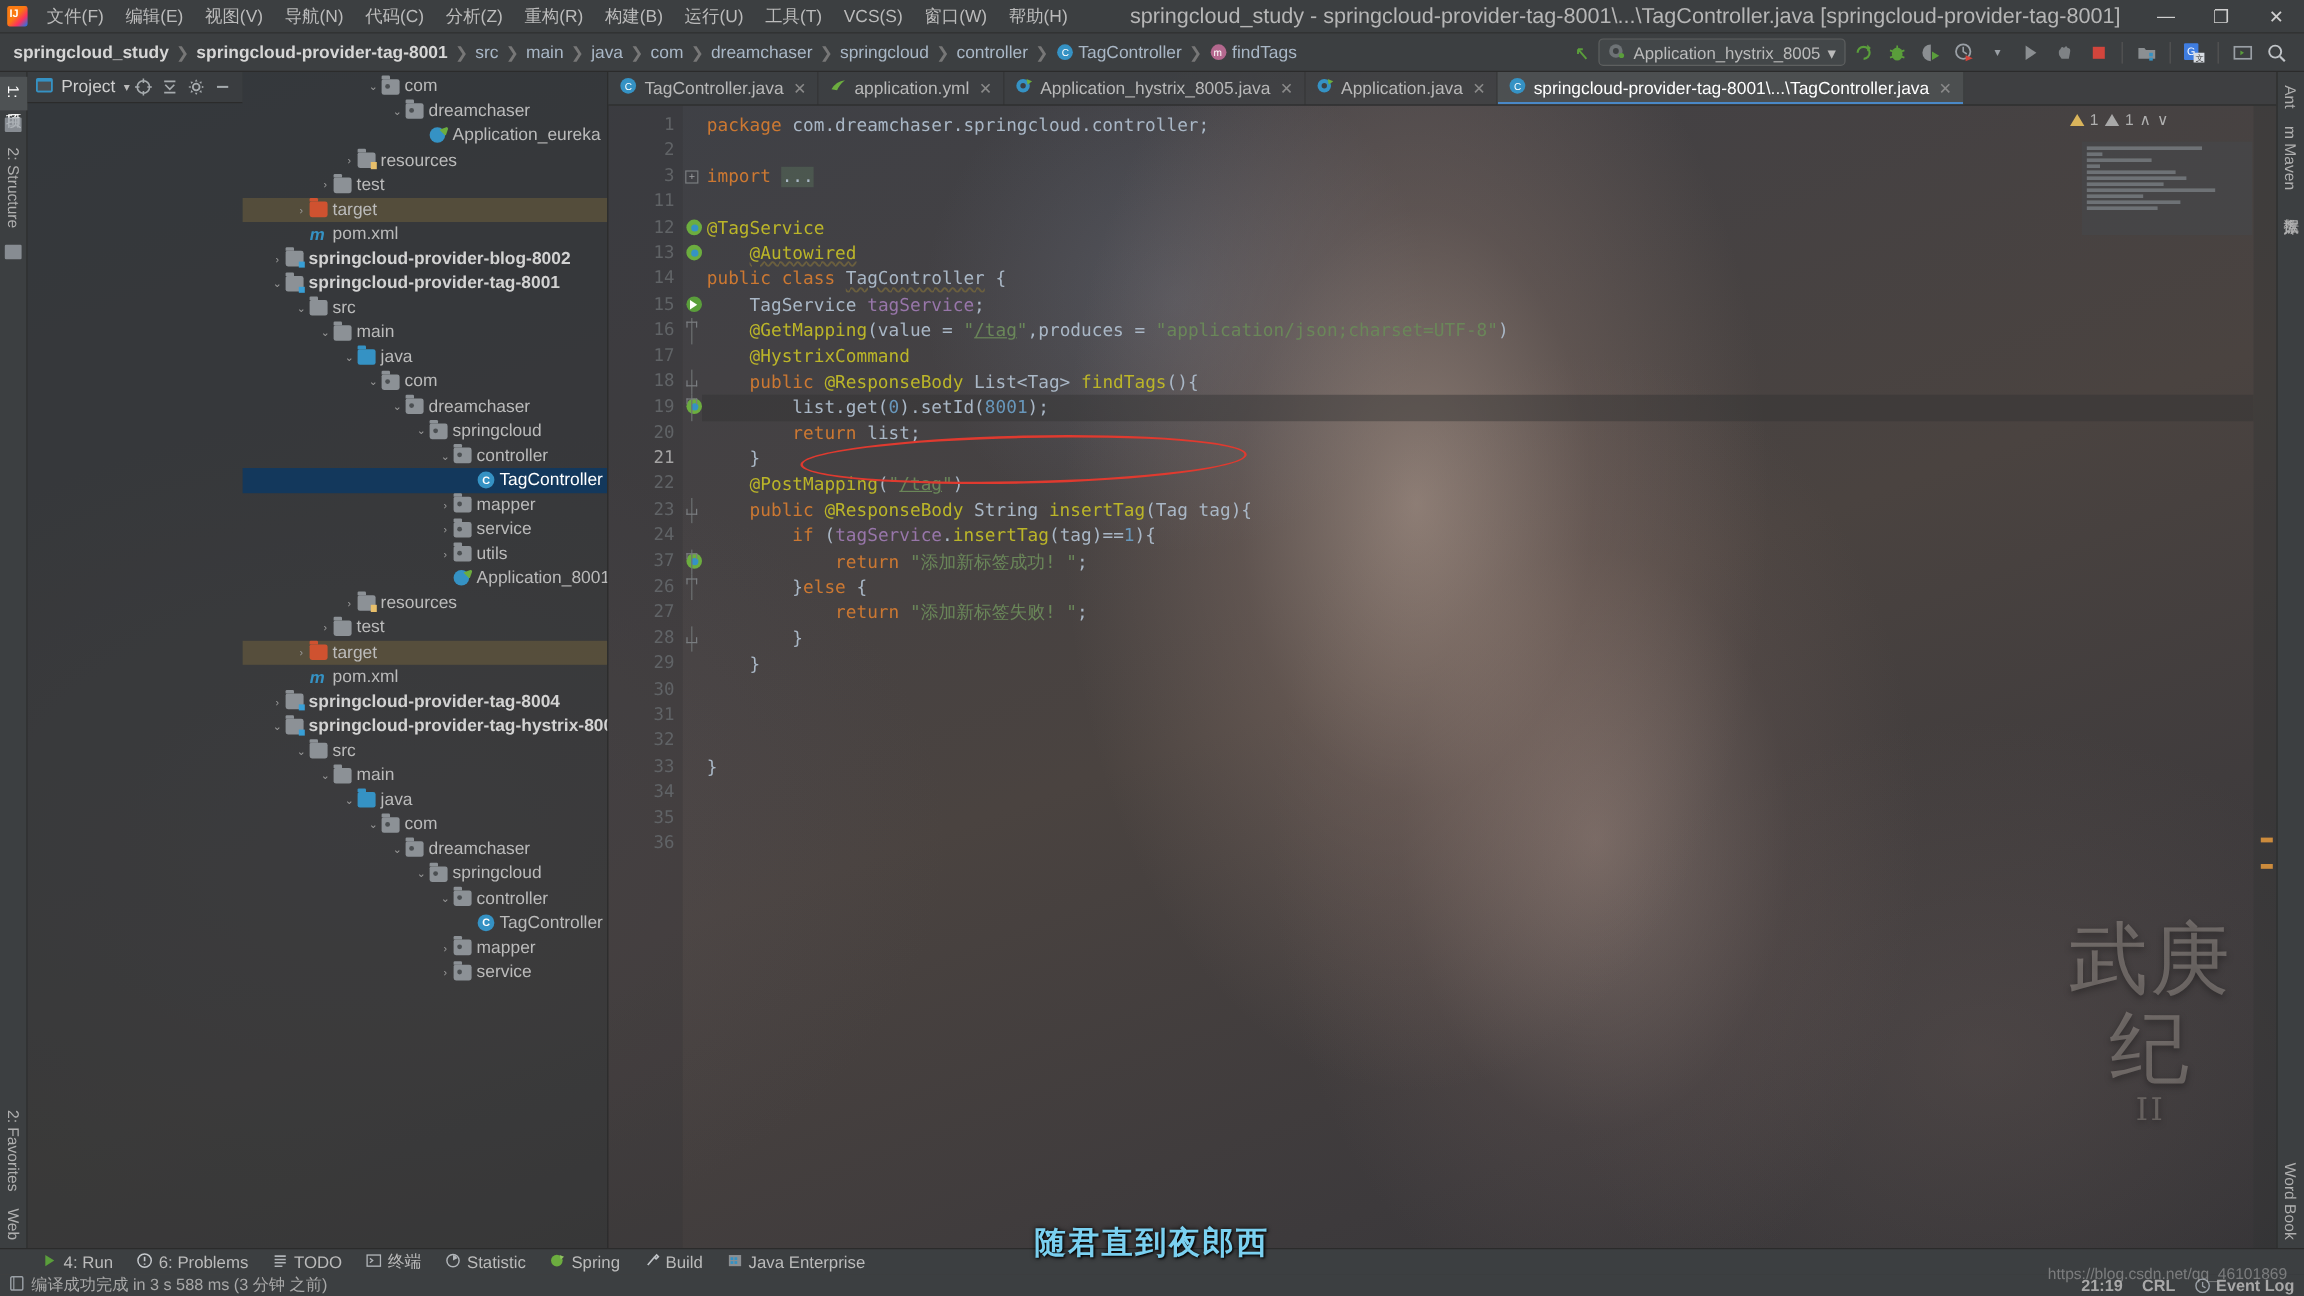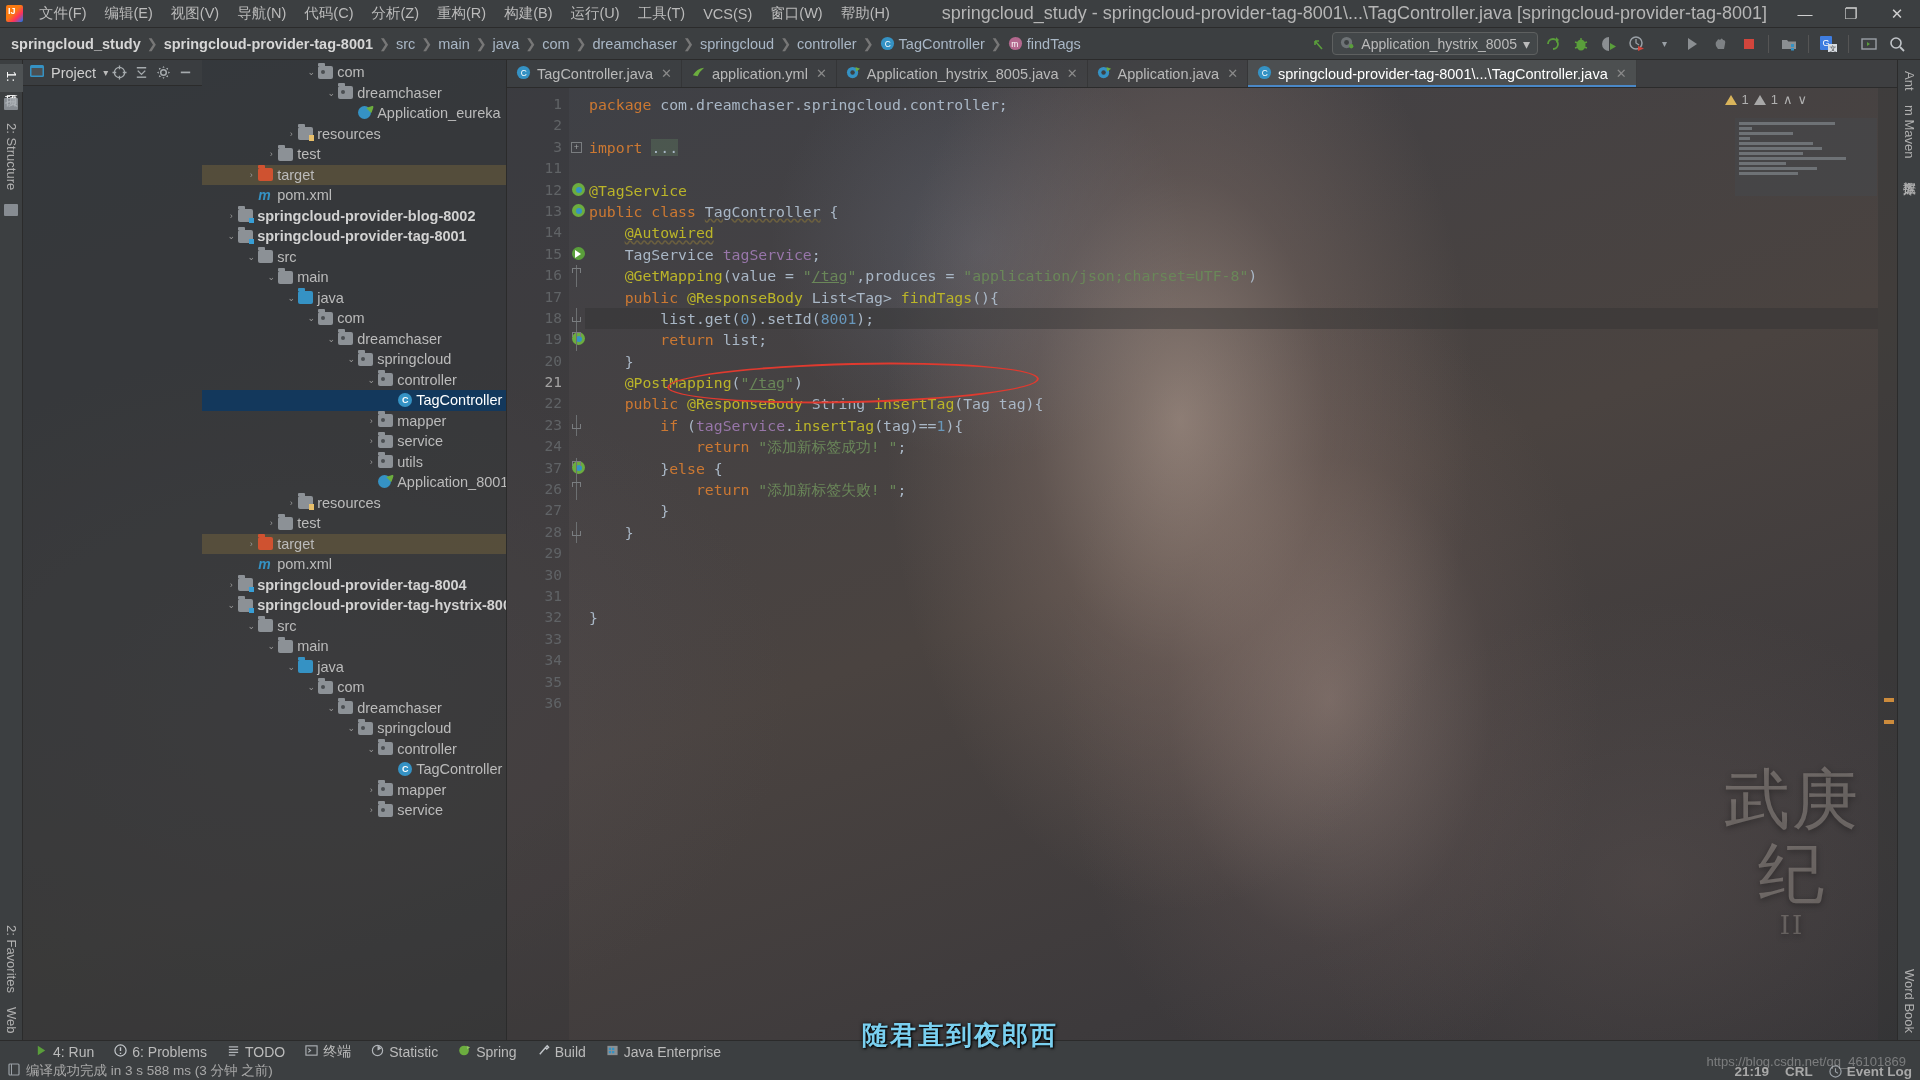--- a/index.html
+++ b/index.html
@@ -871,24 +871,25 @@
           <div class="fmark"></div>
           <div class="fmark"></div>
         </div>
       <div id="code">
 
       <div class="cl"><span class="kw">package</span> <span class="txt">com.dreamchaser.springcloud.controller;</span></div>
           <div class="cl">&nbsp;</div>
           <div class="cl"><span class="kw">import</span> <span class="txt hlq">...</span></div>
           <div class="cl">&nbsp;</div>
           <div class="cl"><span class="ann">@TagService</span></div>
+          <div class="cl">    <span class="ann wavy">@Autowired</span></div>
           <div class="cl"><span class="kw">public class</span> <span class="txt wavy">TagController</span> <span class="txt">{</span></div>
-          <div class="cl">    <span class="ann wavy">@Autowired</span></div>
           <div class="cl">    <span class="txt">TagService</span> <span class="fld">tagService</span><span class="txt">;</span></div>
           <div class="cl">    <span class="ann">@GetMapping</span><span class="txt">(value = </span><span class="str">"</span><span class="str und">/tag</span><span class="str">"</span><span class="txt">,produces = </span><span class="str">"application/json;charset=UTF-8"</span><span class="txt">)</span></div>
+          <div class="cl">    <span class="ann">@HystrixCommand</span></div>
           <div class="cl">    <span class="kw">public</span> <span class="ann">@ResponseBody</span> <span class="txt">List&lt;Tag&gt; </span><span class="ann">findTags</span><span class="txt">(){</span></div>
           <div class="cl cur">        <span class="txt">list.get(</span><span class="num">0</span><span class="txt">).setId(</span><span class="num">8001</span><span class="txt">);</span></div>
           <div class="cl">        <span class="kw">return</span> <span class="txt">list;</span></div>
           <div class="cl">    <span class="txt">}</span></div>
           <div class="cl">    <span class="ann">@PostMapping</span><span class="txt">(</span><span class="str">"</span><span class="str und">/tag</span><span class="str">"</span><span class="txt">)</span></div>
           <div class="cl">    <span class="kw">public</span> <span class="ann">@ResponseBody</span> <span class="txt">String </span><span class="ann">insertTag</span><span class="txt">(Tag tag){</span></div>
           <div class="cl">        <span class="kw">if</span> <span class="txt">(</span><span class="fld">tagService</span><span class="txt">.</span><span class="ann">insertTag</span><span class="txt">(tag)==</span><span class="num">1</span><span class="txt">){</span></div>
           <div class="cl">            <span class="kw">return</span> <span class="str">"添加新标签成功! "</span><span class="txt">;</span></div>
           <div class="cl">        <span class="txt">}</span><span class="kw">else</span> <span class="txt">{</span></div>
           <div class="cl">            <span class="kw">return</span> <span class="str">"添加新标签失败! "</span><span class="txt">;</span></div>

